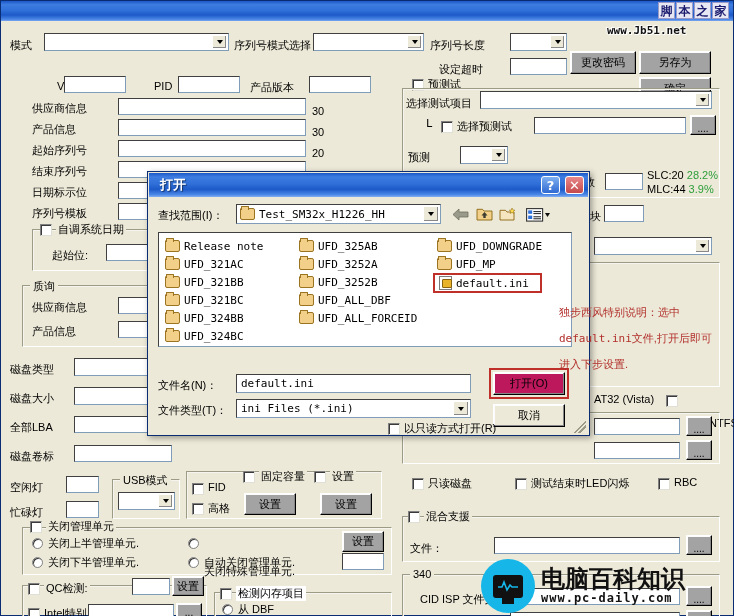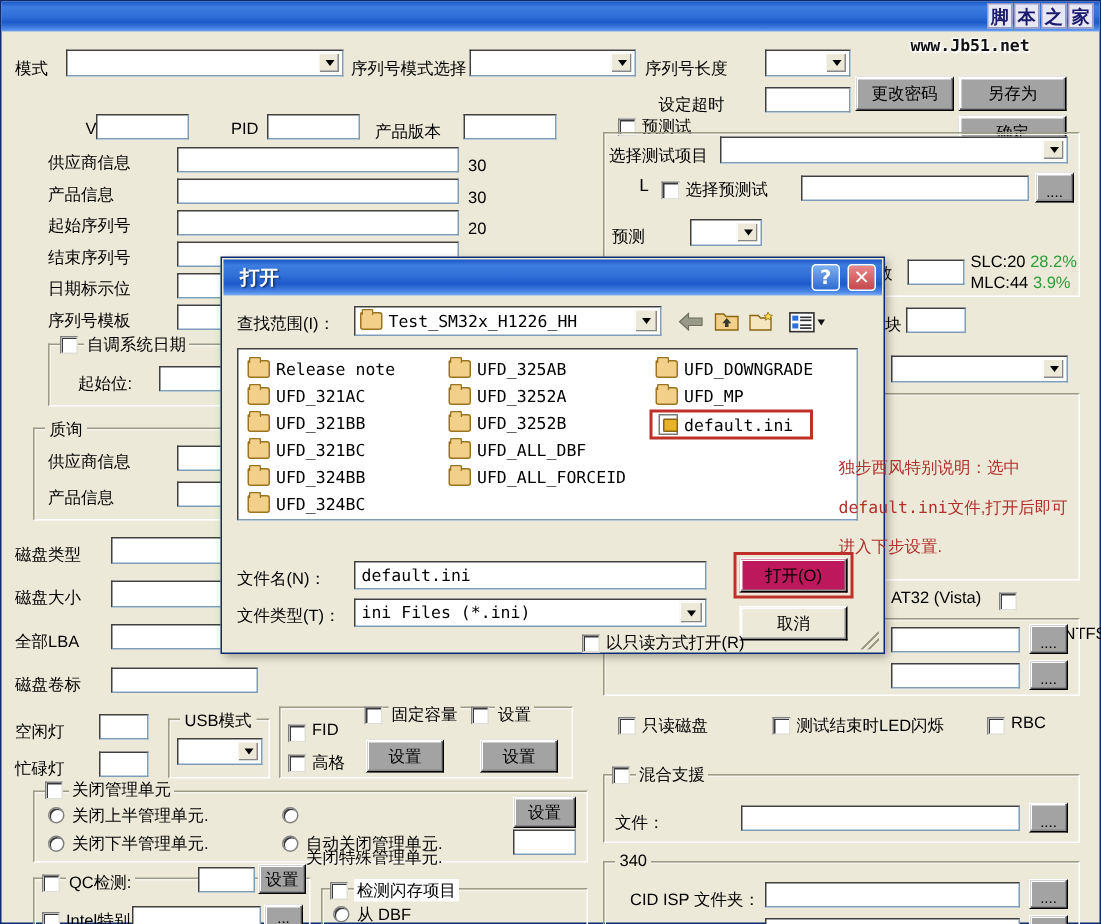--- a/index.html
+++ b/index.html
@@ -617,14 +617,27 @@
     <div id="dlg-open-btn">打开(O)</div>
     <div id="dlg-open-hl"></div>
     <div id="dlg-cancel-btn">取消</div>
 
     <div class="cb-box" id="dlg-readonly-cb"></div>
     <div id="dlg-readonly-lbl">以只读方式打开(R)</div>
 
     <div id="dlg-grip"></div>
   </div>
 
+  <div id="wm-daily">
+    <div class="wm-circle">
+      <div class="wm-mon">
+        <svg width="22" height="12" viewBox="0 0 22 12">
+            <polyline points="1,7 5,7 7,2 10,10 13,5 15,7 21,7" fill="none" stroke="#16b6e8" stroke-width="1.6"></polyline>
+          </svg>
+      </div>
+    </div>
+    <div>
+      <div class="wm-txt">电脑百科知识</div>
+      <div class="wm-sub">www.pc-daily.com</div>
+    </div>
+  </div>
 
 </div>
 
 </body></html>

